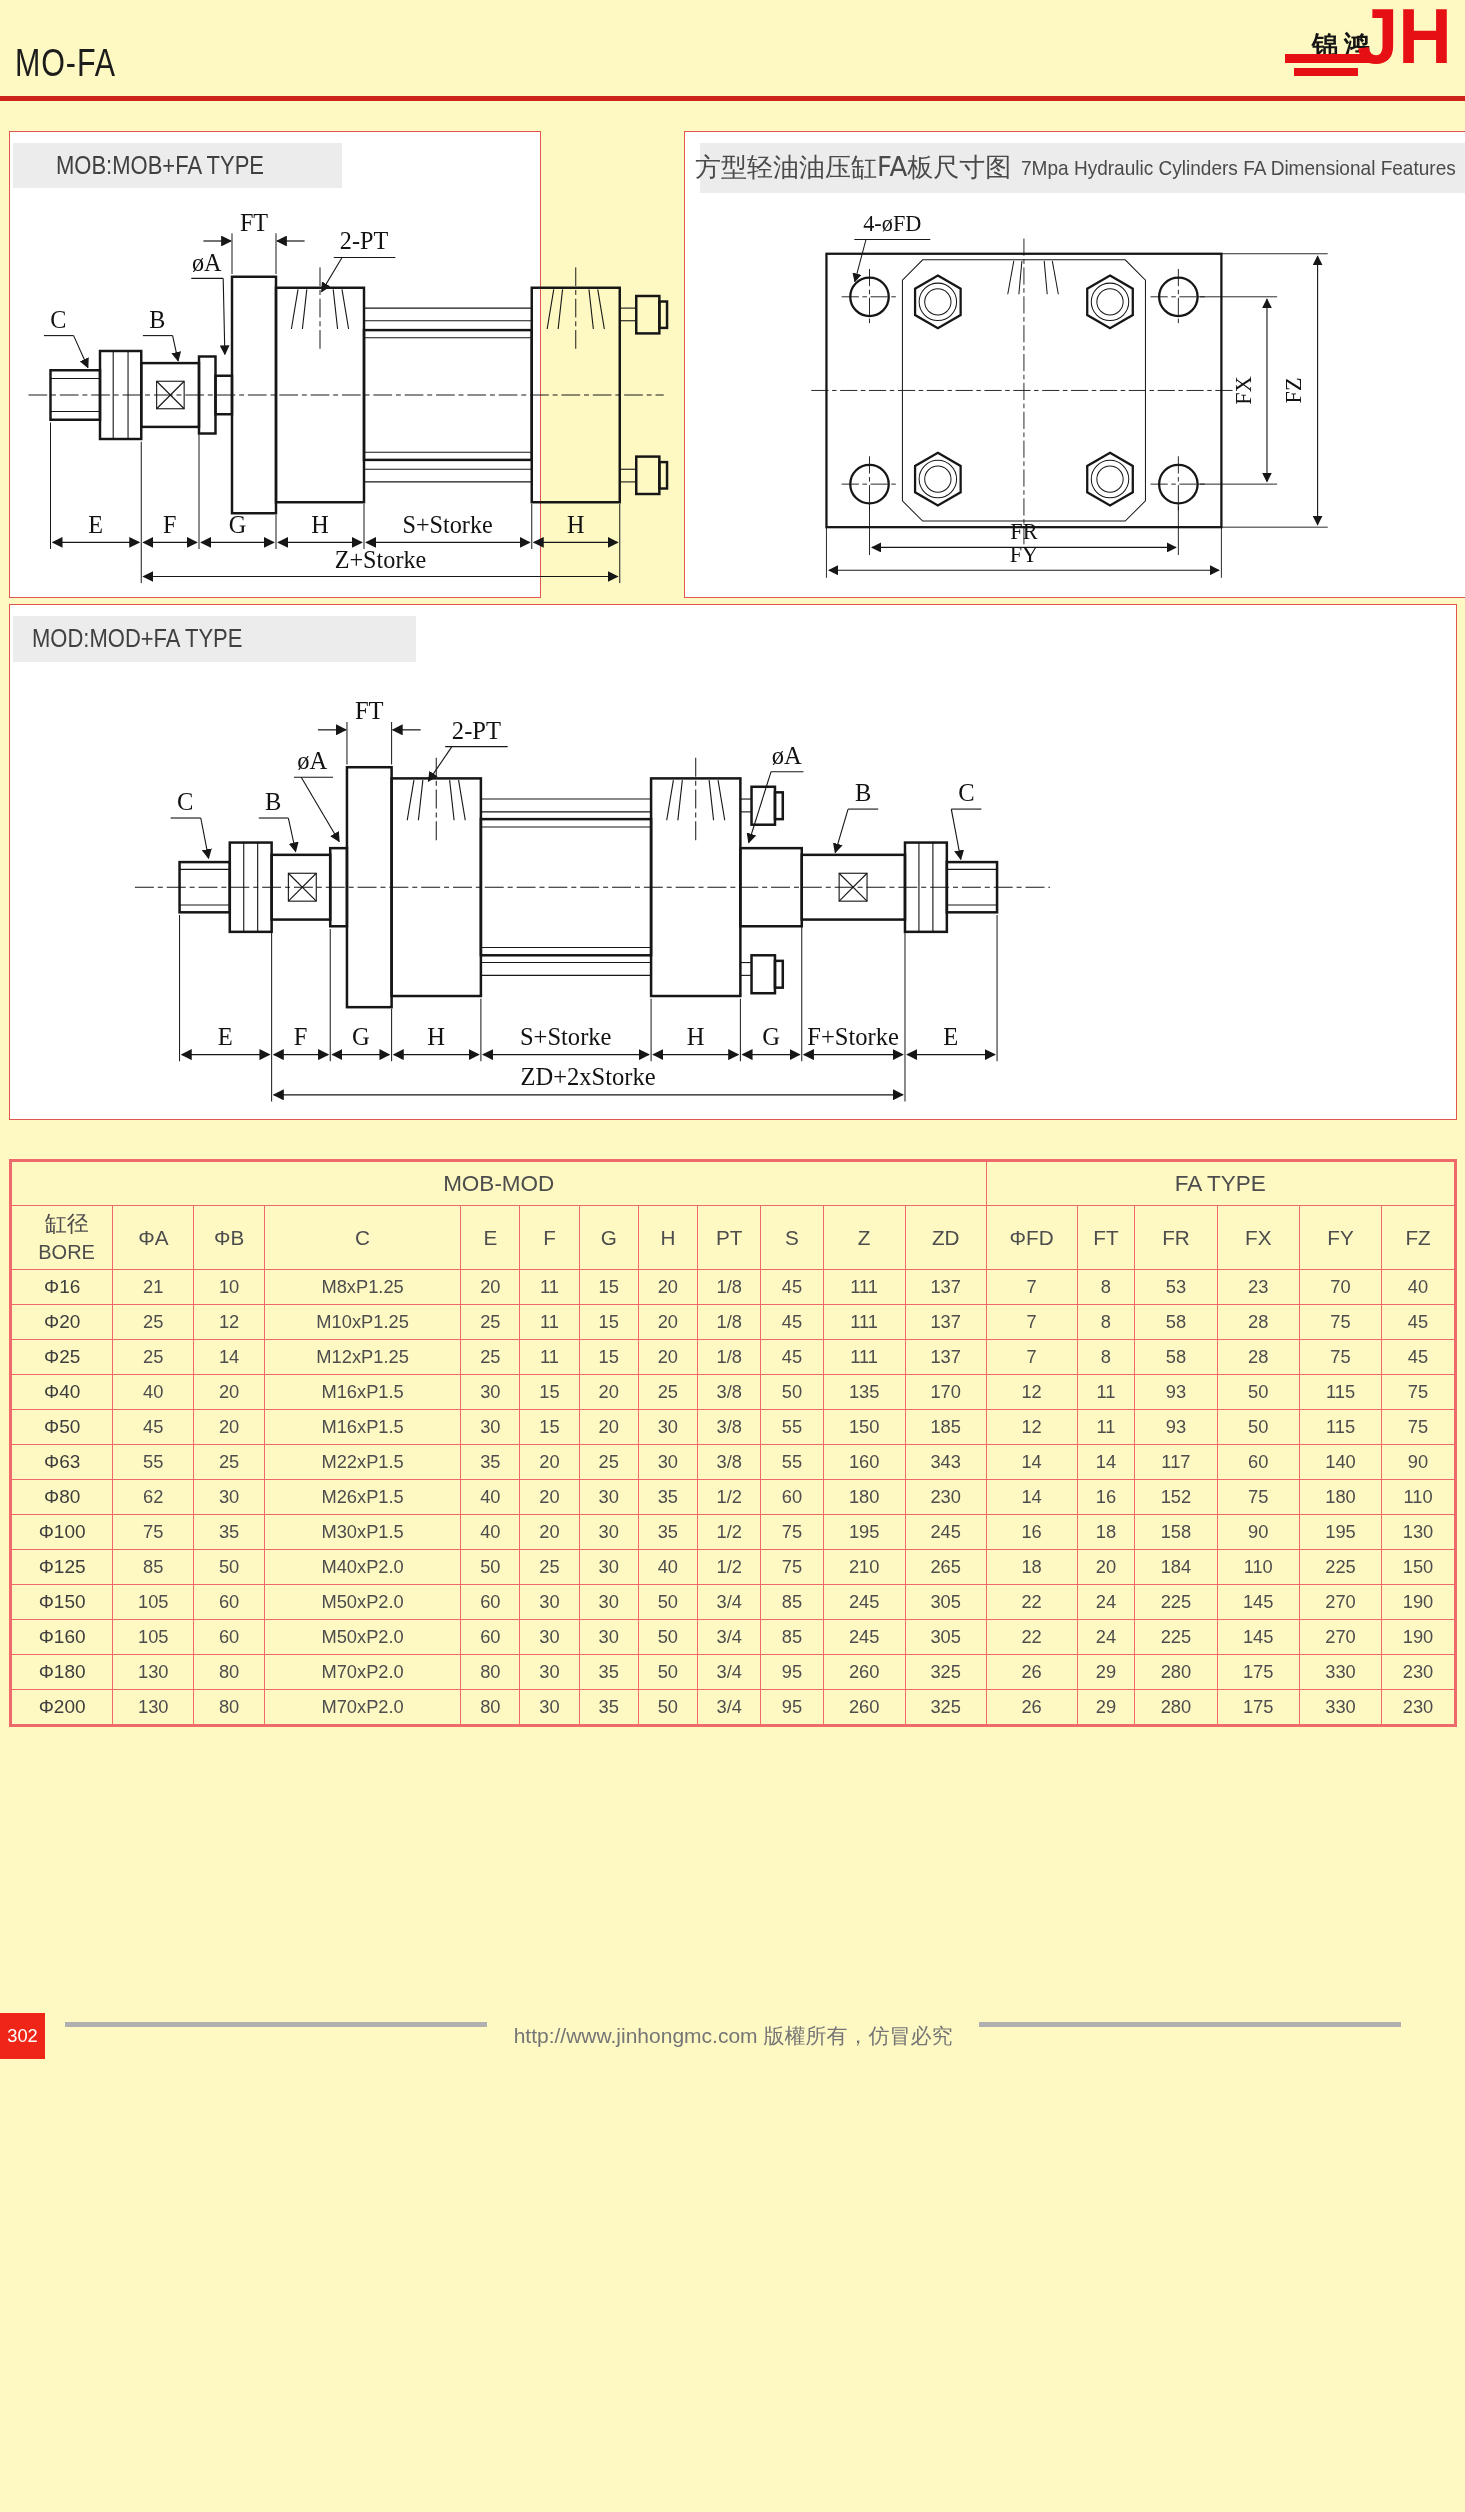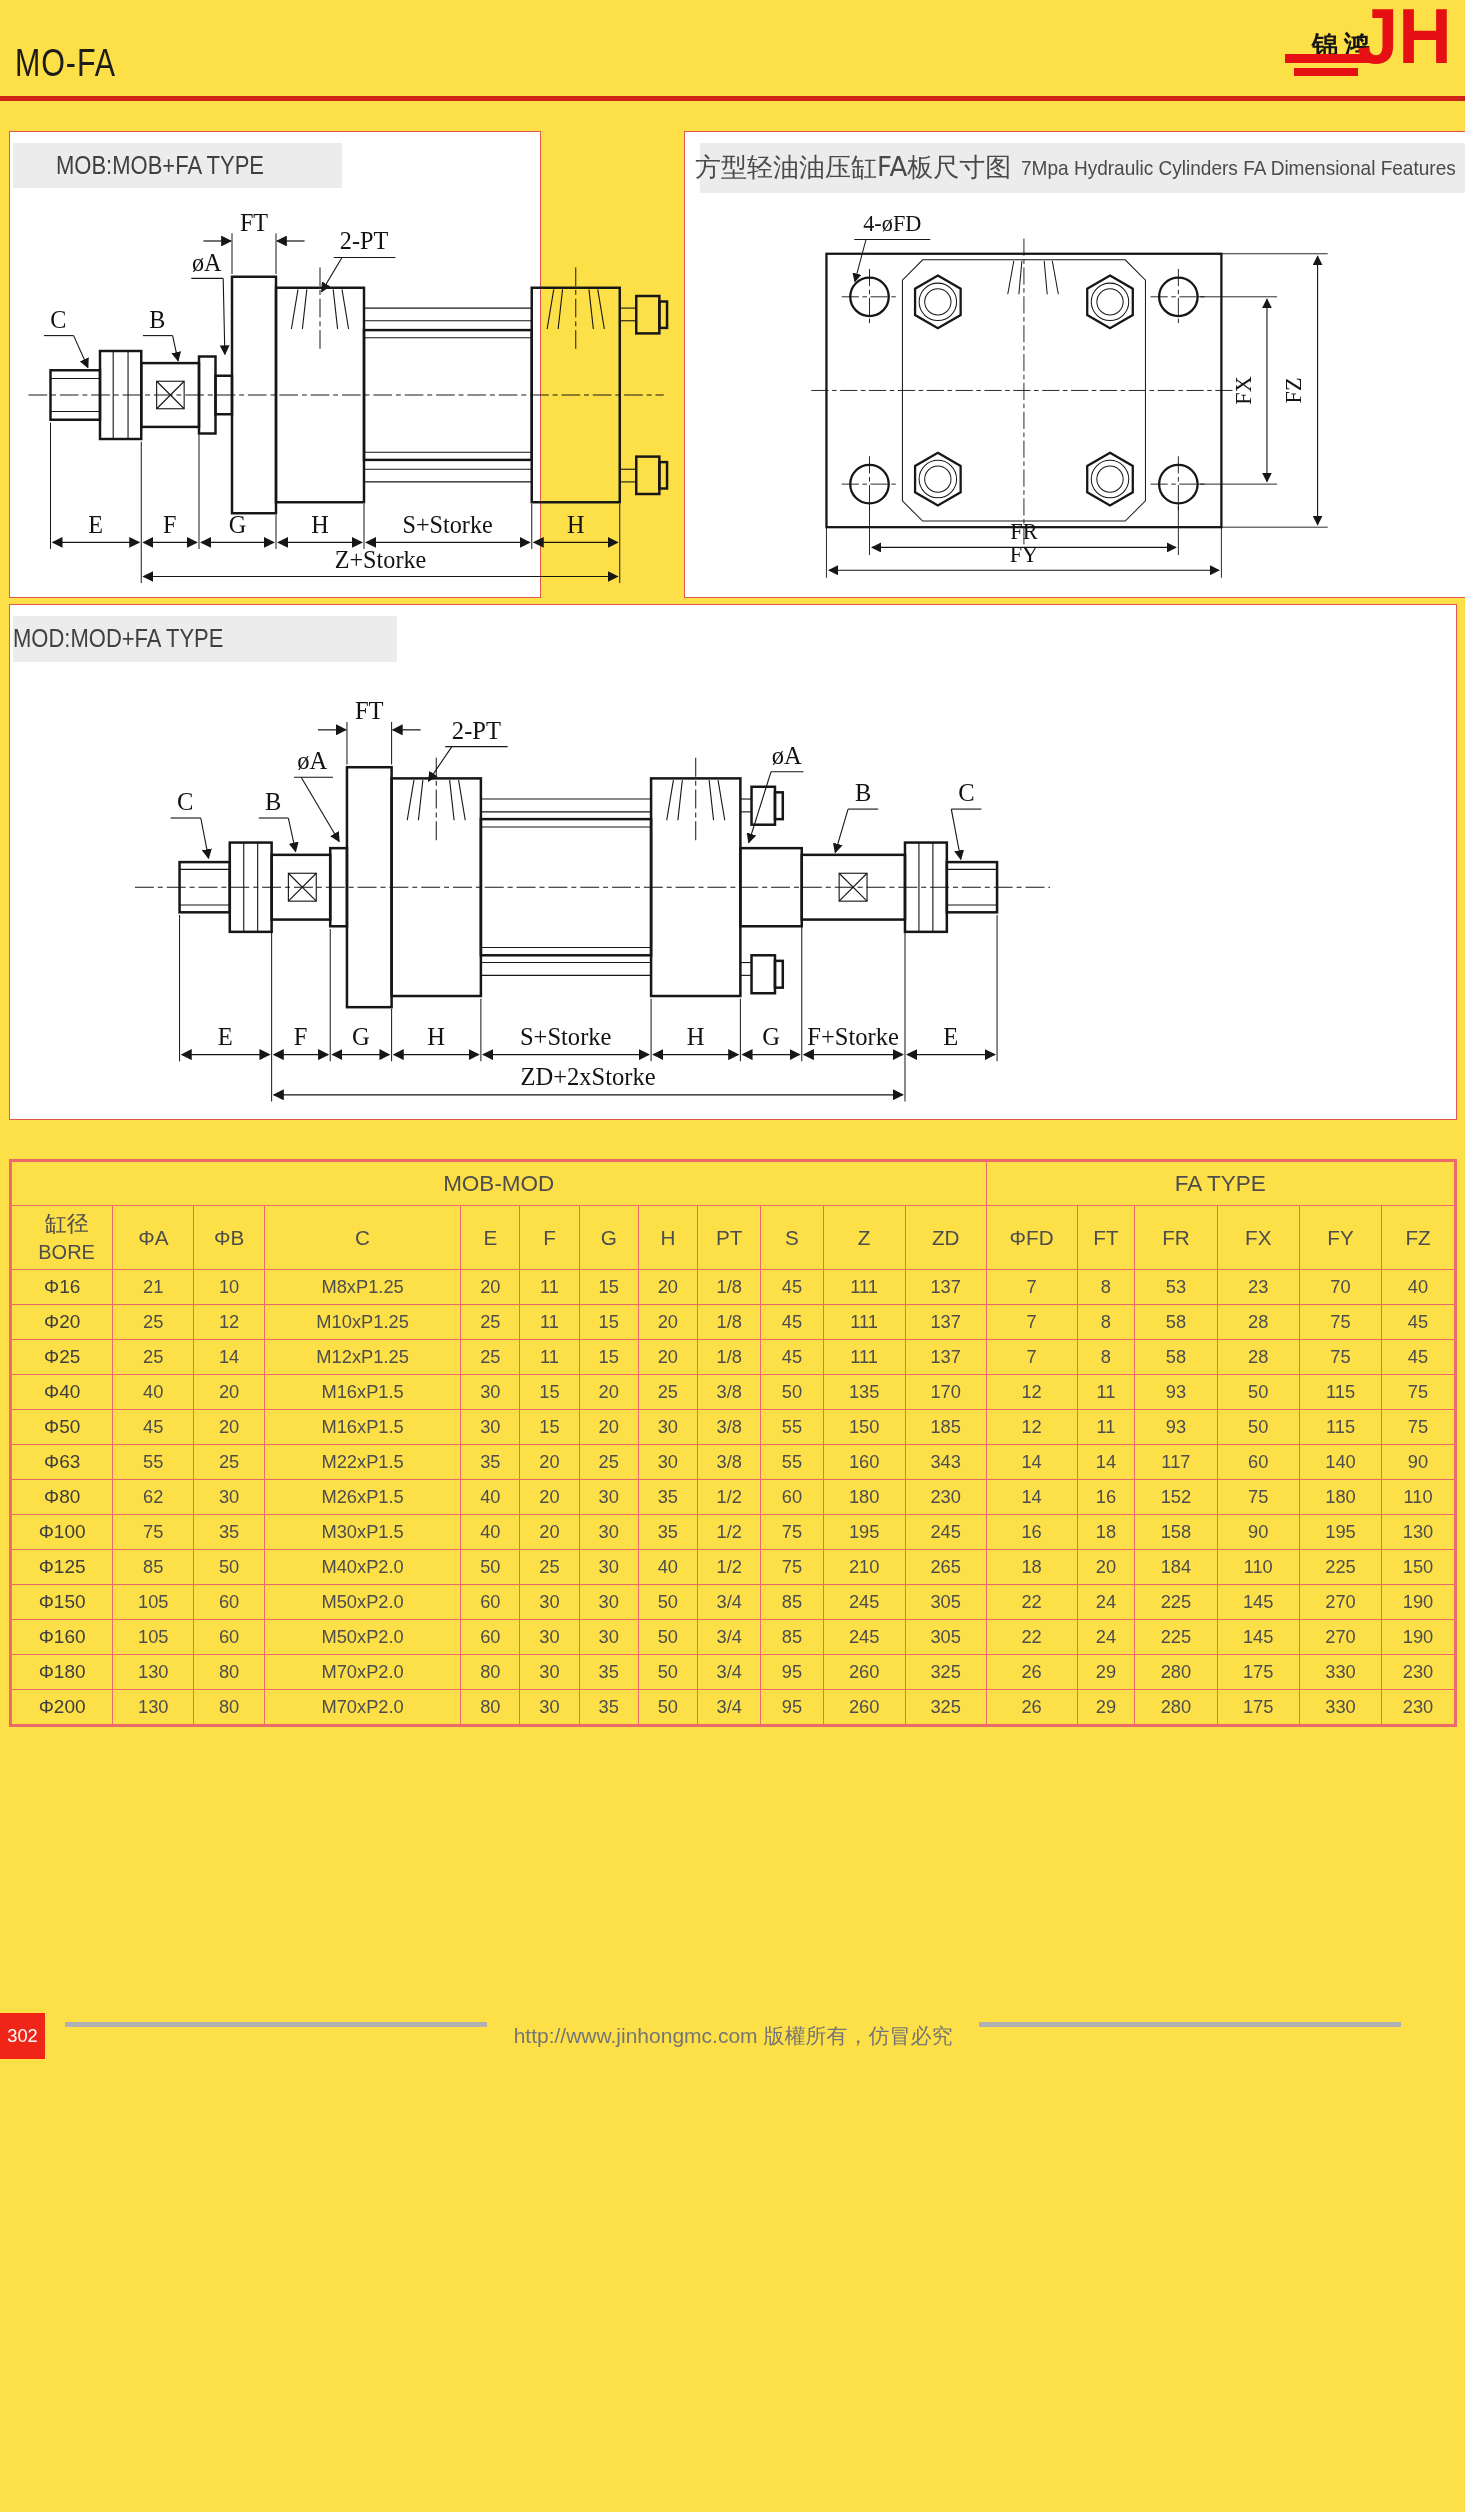--- a/index.html
+++ b/index.html
@@ -1,16 +1,16 @@
 <!DOCTYPE html>
 <html style="font-size:9.5px"><head>
 <meta charset="utf-8">
 <style>
   html,body{margin:0;padding:0;background:#fff;}
-  #page{position:relative;width:1465px;height:2512px;background:#fde047;overflow:hidden;
+  #page{position:relative;width:1465px;height:2512px;background:#fef9c3;overflow:hidden;
         font-family:"Liberation Sans",sans-serif;}
   
   .page-title{position:absolute;left:15.4px;top:41px;font-size:39px;color:#1c1c1c;
       letter-spacing:1.2px;transform:scaleX(.78);transform-origin:left center;white-space:nowrap;}
   .red-rule{position:absolute;left:0;top:96px;width:1465px;height:5.3px;background:#ce2318;}
   
   .logo{position:absolute;top:2.4px;right:13px;width:171px;height:90px;}
   .logo .cn{position:absolute;left:31px;top:26px;font-size:26px;font-weight:bold;color:#151515;
       letter-spacing:5.9px;font-family:"DejaVu Sans",sans-serif;}
   .logo .jh{position:absolute;right:0;top:-8.3px;font-size:78px;font-weight:bold;color:#e60f13;
@@ -241,21 +241,21 @@
         <line class="dim" x1="175" y1="745" x2="945" y2="745" marker-start="url(#am2)" marker-end="url(#am2)"></line>
       </g>
       <text class="dlab" transform="translate(1008,390) rotate(-90)">FX</text>
       <text class="dlab" transform="translate(1108,390) rotate(-90)">FZ</text>
       <text class="dlab" x="560" y="684">FR</text>
       <text class="dlab" x="560" y="729">FY</text>
     </svg>
   </div>
 
   <div class="secbox" style="left:8.9px;top:604px;width:1448px;height:516px;">
-    <div class="sec-label" style="left:3.5px;top:10.6px;width:384px;height:46px;">
+    <div class="sec-label" style="left:3.5px;top:10.6px;width:384px;height:46px;padding-left:19px;">
       <span class="cnd">MOD:MOD+FA TYPE</span>
     </div>
     <svg viewBox="0 0 2440 810" style="position:absolute;left:1.2px;top:59px;width:1442px;height:452px">
       <defs>
         <marker id="am3" viewBox="0 0 10 10" refX="9" refY="5" markerWidth="9" markerHeight="9" orient="auto-start-reverse">
           <path d="M0,0L10,5L0,10z" fill="#161616"></path>
         </marker>
       </defs>
       <line class="cl" x1="150" y1="400" x2="1790" y2="400"></line>
       <g>

